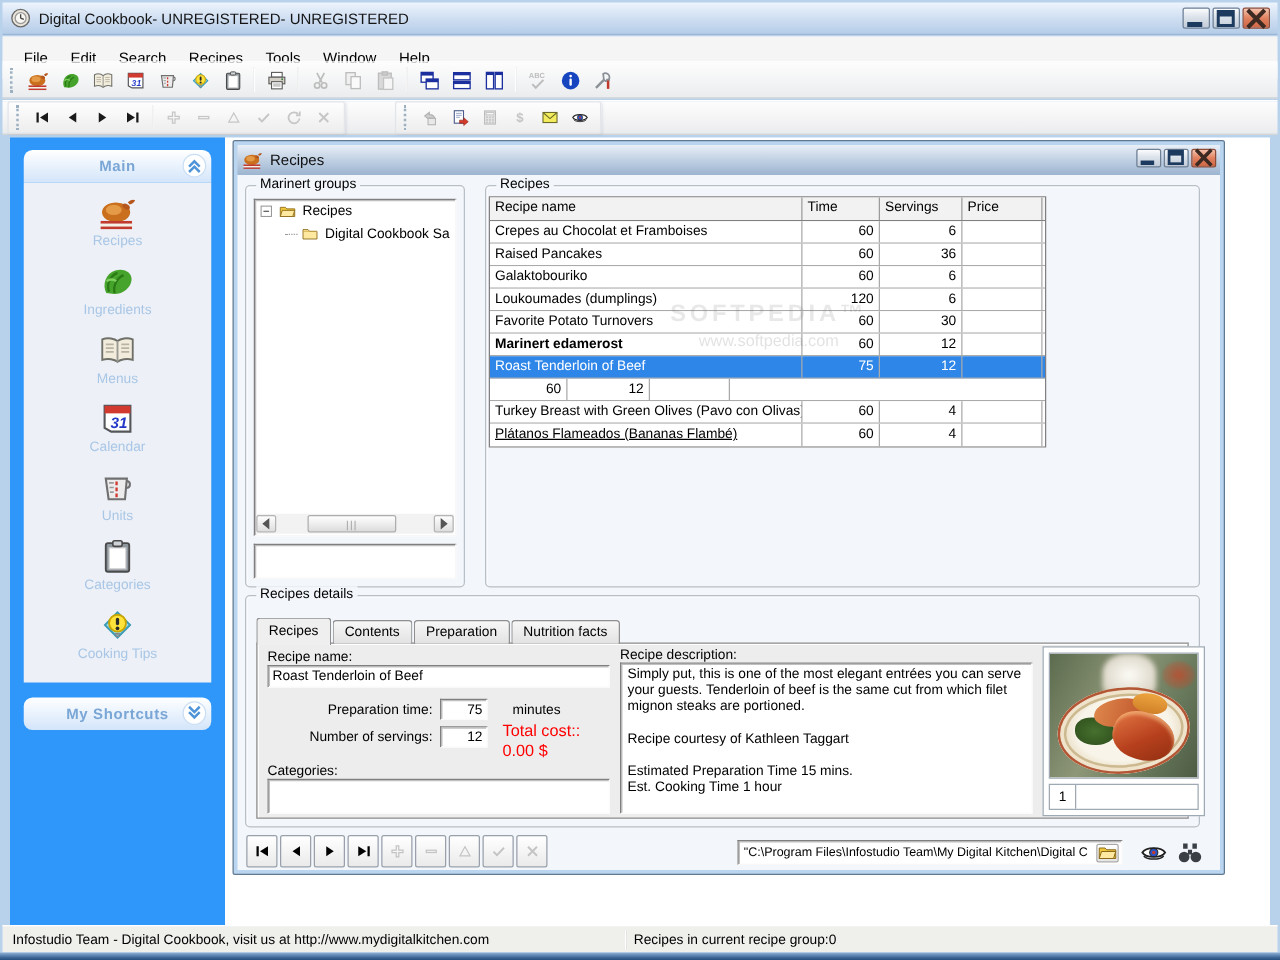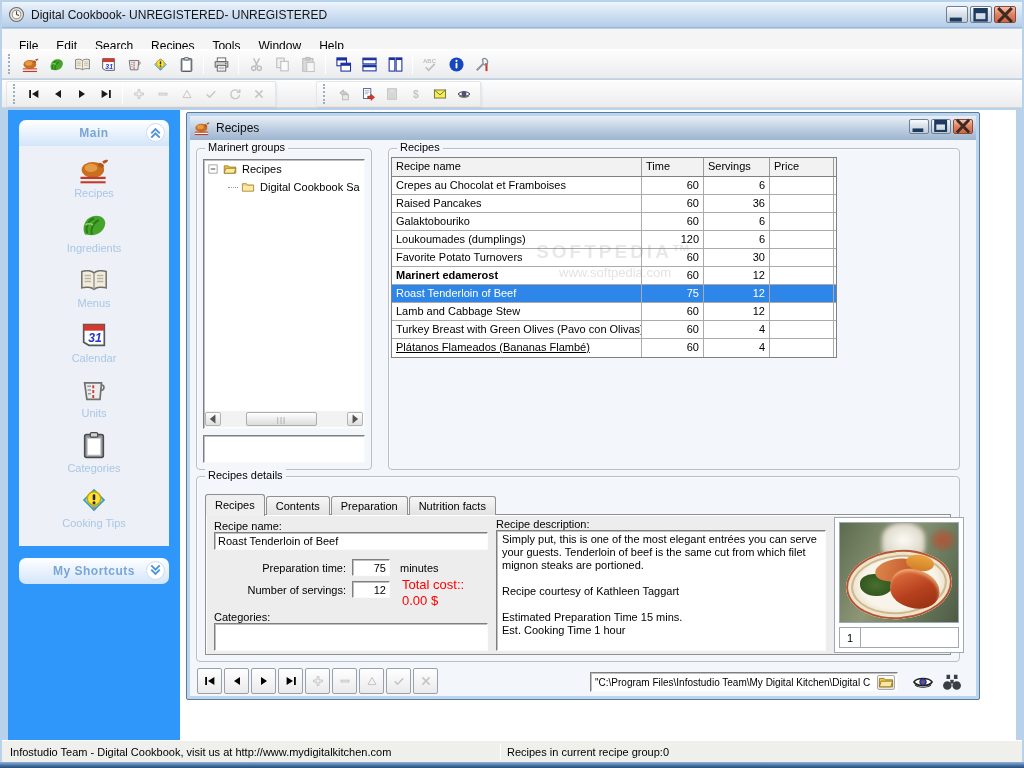--- a/index.html
+++ b/index.html
@@ -128,21 +128,21 @@
   .lbl.ra{text-align:right}
   .lbl.red{color:var(--cost-red);font-size:13px}
   .sunken-input{position:absolute;background:#fff;font-size:11px;padding:2px 3px;overflow:hidden;white-space:nowrap;
     border-top:1px solid #7f7f7f;border-left:1px solid #7f7f7f;border-bottom:1px solid #fbfbfb;border-right:1px solid #fbfbfb;
     box-shadow:inset 1px 1px 0 #bfbfbf}
   .sunken-input.num{text-align:right}
   #lbl-recipe-name{left:8px;top:5px}
   #inp-recipe-name{left:8px;top:17px;width:274px;height:18px}
   #lbl-prep{left:8px;top:47px;width:132px}
   #inp-prep{left:146px;top:44px;width:38px;height:17px}
-  #lbl-minutes{left:194px;top:47px}
+  #lbl-minutes{left:204px;top:47px}
   #lbl-serv{left:8px;top:69px;width:132px}
   #inp-serv{left:146px;top:66px;width:38px;height:17px}
   #lbl-cost{left:196px;top:62px}
   #lbl-cost-val{left:196px;top:78px}
   #lbl-categories{left:8px;top:96px}
   #box-categories{left:8px;top:108px;width:274px;height:28px}
   #lbl-desc{left:290px;top:3px}
   #box-desc{left:290px;top:15px;width:330px;height:121px;white-space:pre-wrap;line-height:13px;padding:2px 5px}
 
   
@@ -783,21 +783,20 @@
                   <span class="rt-c num" style="width: 66px;">12</span>
                   <span class="rt-c num" style="width: 64px;"></span>
                 </div>
                 <div class="rt-row selected">
                   <span class="rt-c" style="width: 250px;">Roast Tenderloin of Beef</span>
                   <span class="rt-c num" style="width: 62px;">75</span>
                   <span class="rt-c num" style="width: 66px;">12</span>
                   <span class="rt-c num" style="width: 64px;"></span>
                 </div>
                 <div class="rt-row">
-                  <span class="rt-c" style="width: 250px;">Lamb and Cabbage Stew</span>
                   <span class="rt-c num" style="width: 62px;">60</span>
                   <span class="rt-c num" style="width: 66px;">12</span>
                   <span class="rt-c num" style="width: 64px;"></span>
                 </div>
                 <div class="rt-row">
                   <span class="rt-c" style="width: 250px;">Turkey Breast with Green Olives (Pavo con Olivas)</span>
                   <span class="rt-c num" style="width: 62px;">60</span>
                   <span class="rt-c num" style="width: 66px;">4</span>
                   <span class="rt-c num" style="width: 64px;"></span>
                 </div>

